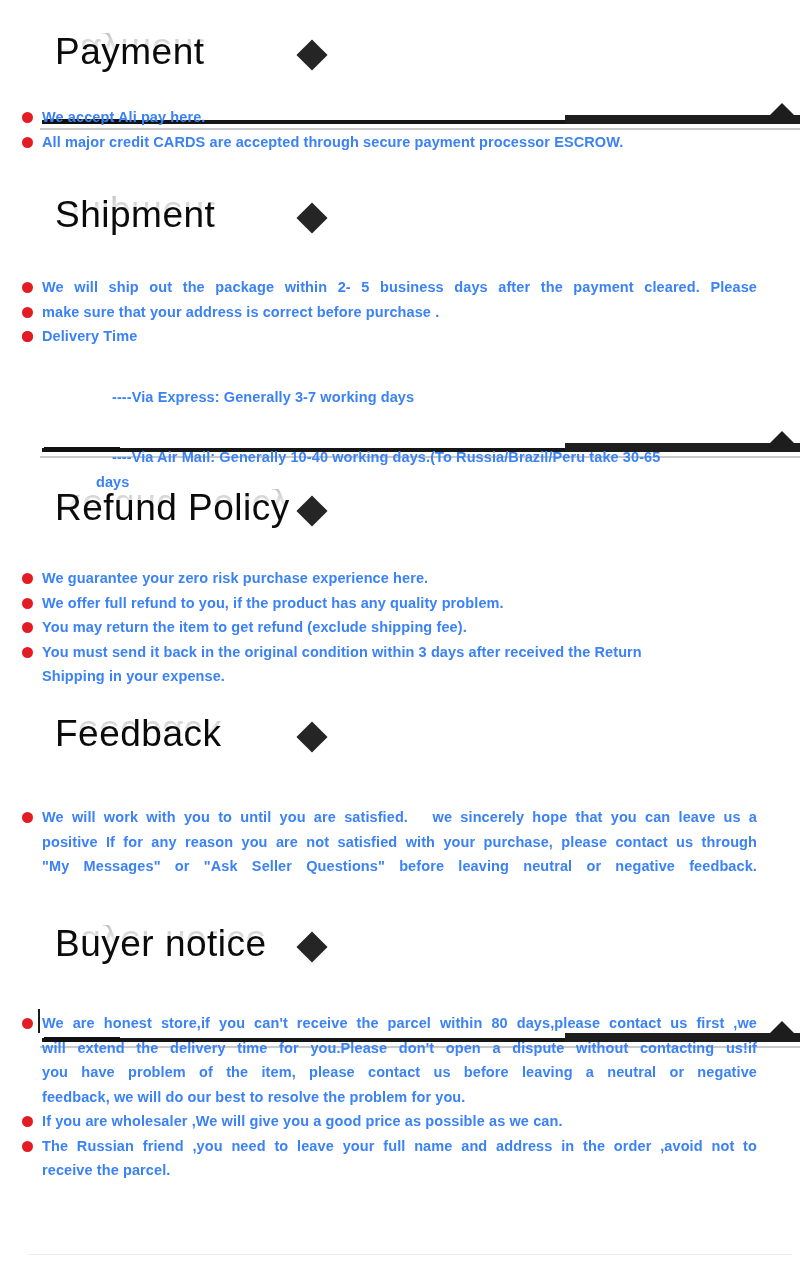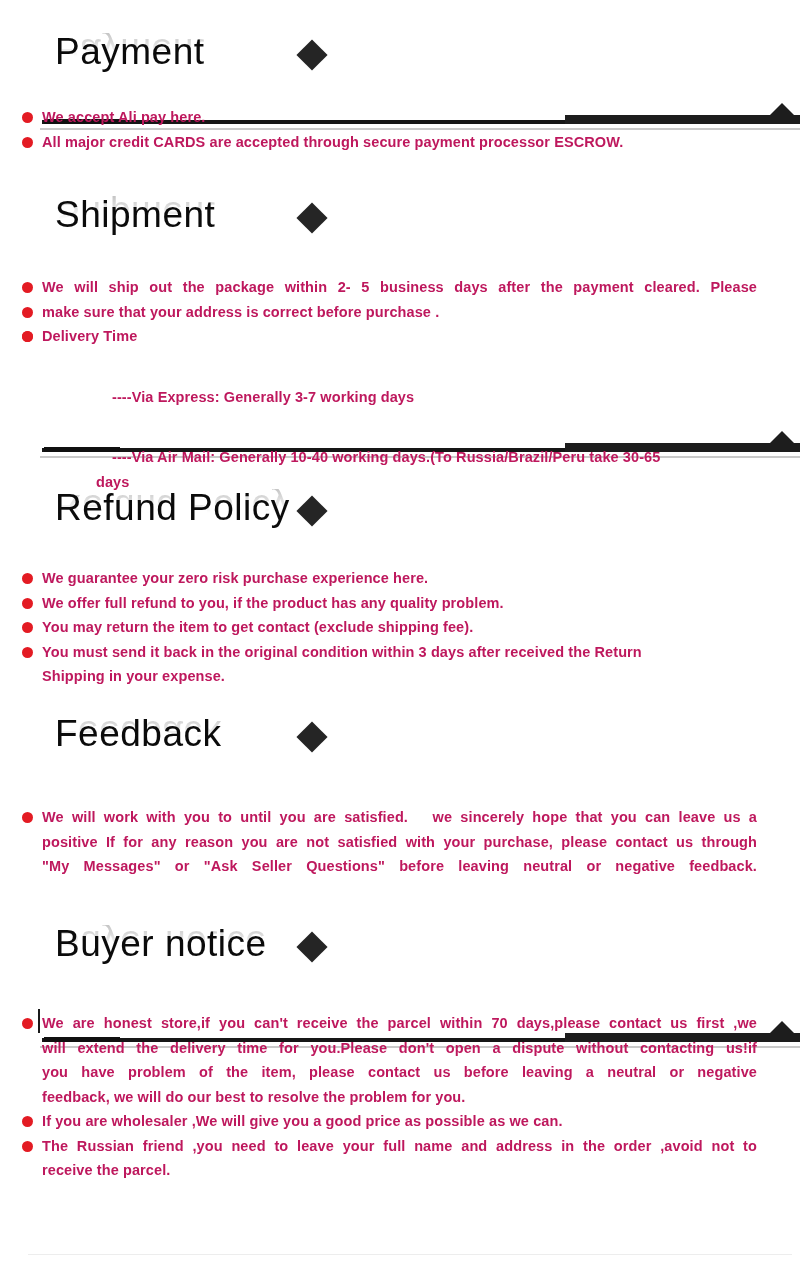--- a/index.html
+++ b/index.html
@@ -59,21 +59,21 @@
   #sec-refund-policy .content{top:77px}
   #sec-feedback .content{top:90px}
   #sec-buyer-notice .content{top:86px}
 
   .item{position:relative;padding-left:42px;padding-right:43px;}
   .item.gap{}
   .item.plain{padding-left:42px;}
   .item.plain.indent-1{padding-left:96px;}
   .item.plain.indent-2{padding-left:112px;margin-top:36px;}
   .line{
-    font-size:14.5px;font-weight:bold;color:#be185d;line-height:24.5px;
+    font-size:14.5px;font-weight:bold;color:#3b82f6;line-height:24.5px;
     white-space:pre-wrap;letter-spacing:.1px;
   }
   .line.justify{text-align:justify;text-align-last:justify;}
   .dot{
     position:absolute;left:22px;top:7px;width:11px;height:11px;
     border-radius:50%;background:#e31b23;
   }
   .caret{position:absolute;left:38px;top:-2px;width:2px;height:24px;background:#1a1a1a;}
   .bottom-line{position:absolute;left:28px;right:8px;top:1254px;height:1px;background:#ededed;}
 </style>
@@ -156,21 +156,21 @@
         <div class="item bullet">
           <span class="dot"></span>
           <div class="line">We guarantee your zero risk purchase experience here.</div>
         </div>
         <div class="item bullet">
           <span class="dot"></span>
           <div class="line">We offer full refund to you, if the product has any quality problem.</div>
         </div>
         <div class="item bullet">
           <span class="dot"></span>
-          <div class="line">You may return the item to get contact (exclude shipping fee).</div>
+          <div class="line">You may return the item to get refund (exclude shipping fee).</div>
         </div>
         <div class="item bullet">
           <span class="dot"></span>
           <div class="line">You must send it back in the original condition within 3 days after received the Return</div>
           <div class="line">Shipping in your expense.</div>
         </div>
       </div>
     </section>
     <section class="section" id="sec-feedback">
       <h2 class="heading">Feedback</h2>
@@ -188,21 +188,21 @@
     </section>
     <section class="section" id="sec-buyer-notice">
       <h2 class="heading">Buyer notice</h2>
       <div class="heading-reflection">Buyer notice</div>
       <span class="diamond"></span>
       <div class="bar"></div>
       <div class="content">
         <div class="item bullet">
           <span class="dot"></span>
           <span class="caret"></span>
-          <div class="line justify">We are honest store,if you can't receive the parcel within 70 days,please contact us first ,we</div>
+          <div class="line justify">We are honest store,if you can't receive the parcel within 80 days,please contact us first ,we</div>
           <div class="line justify">will extend the delivery time for you.Please don't open a dispute without contacting us!if</div>
           <div class="line justify">you have problem of the item, please contact us before leaving a neutral or negative</div>
           <div class="line">feedback, we will do our best to resolve the problem for you.</div>
         </div>
         <div class="item bullet gap">
           <span class="dot"></span>
           <div class="line">If you are wholesaler ,We will give you a good price as possible as we can.</div>
         </div>
         <div class="item bullet gap">
           <span class="dot"></span>

